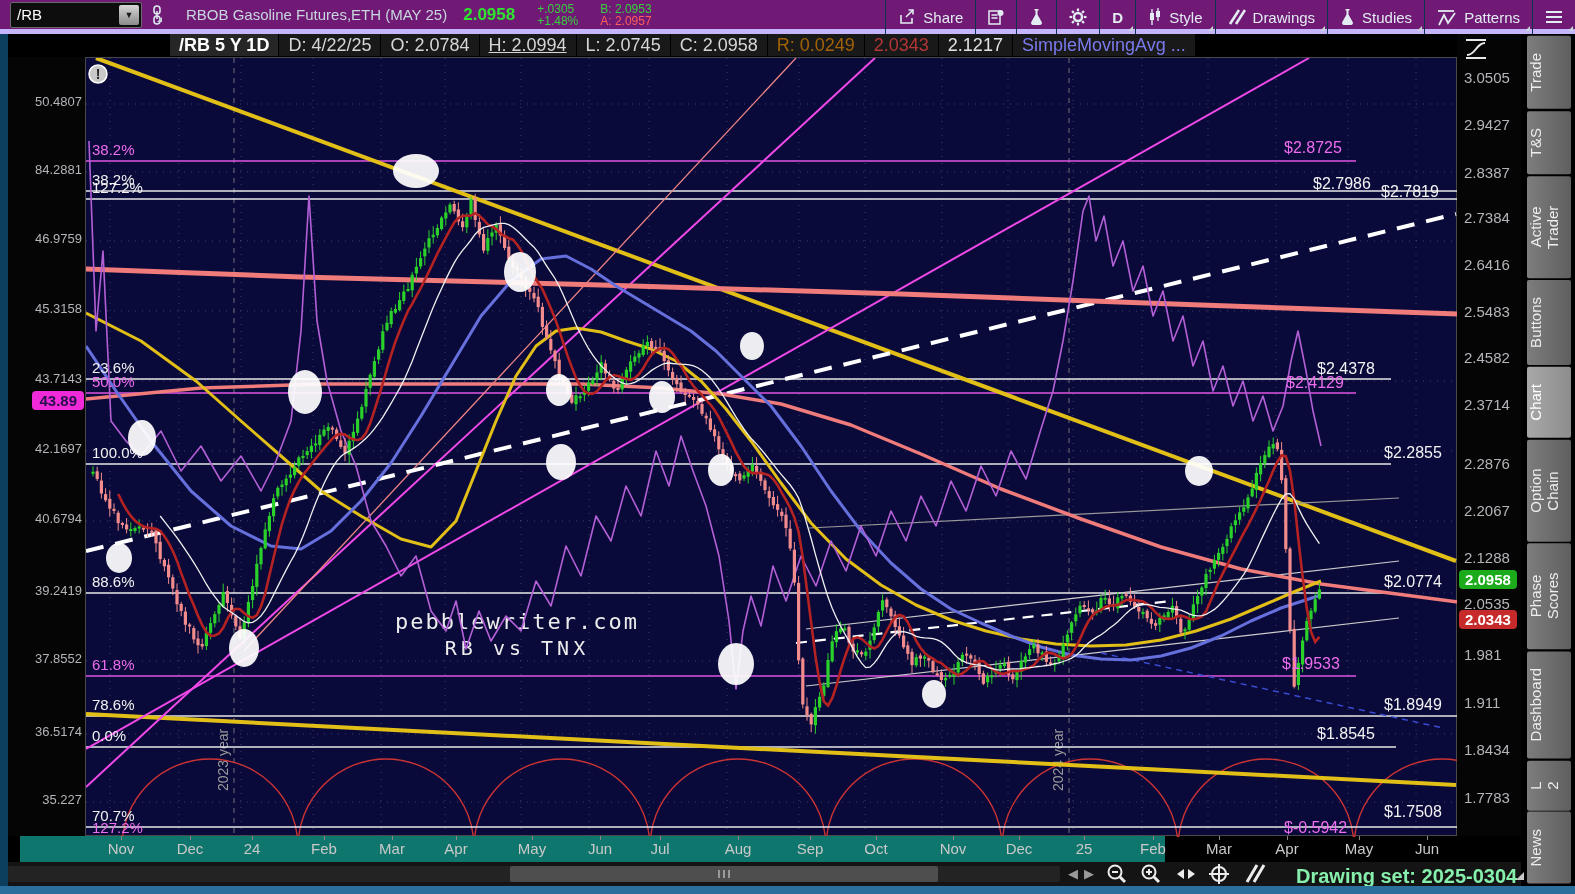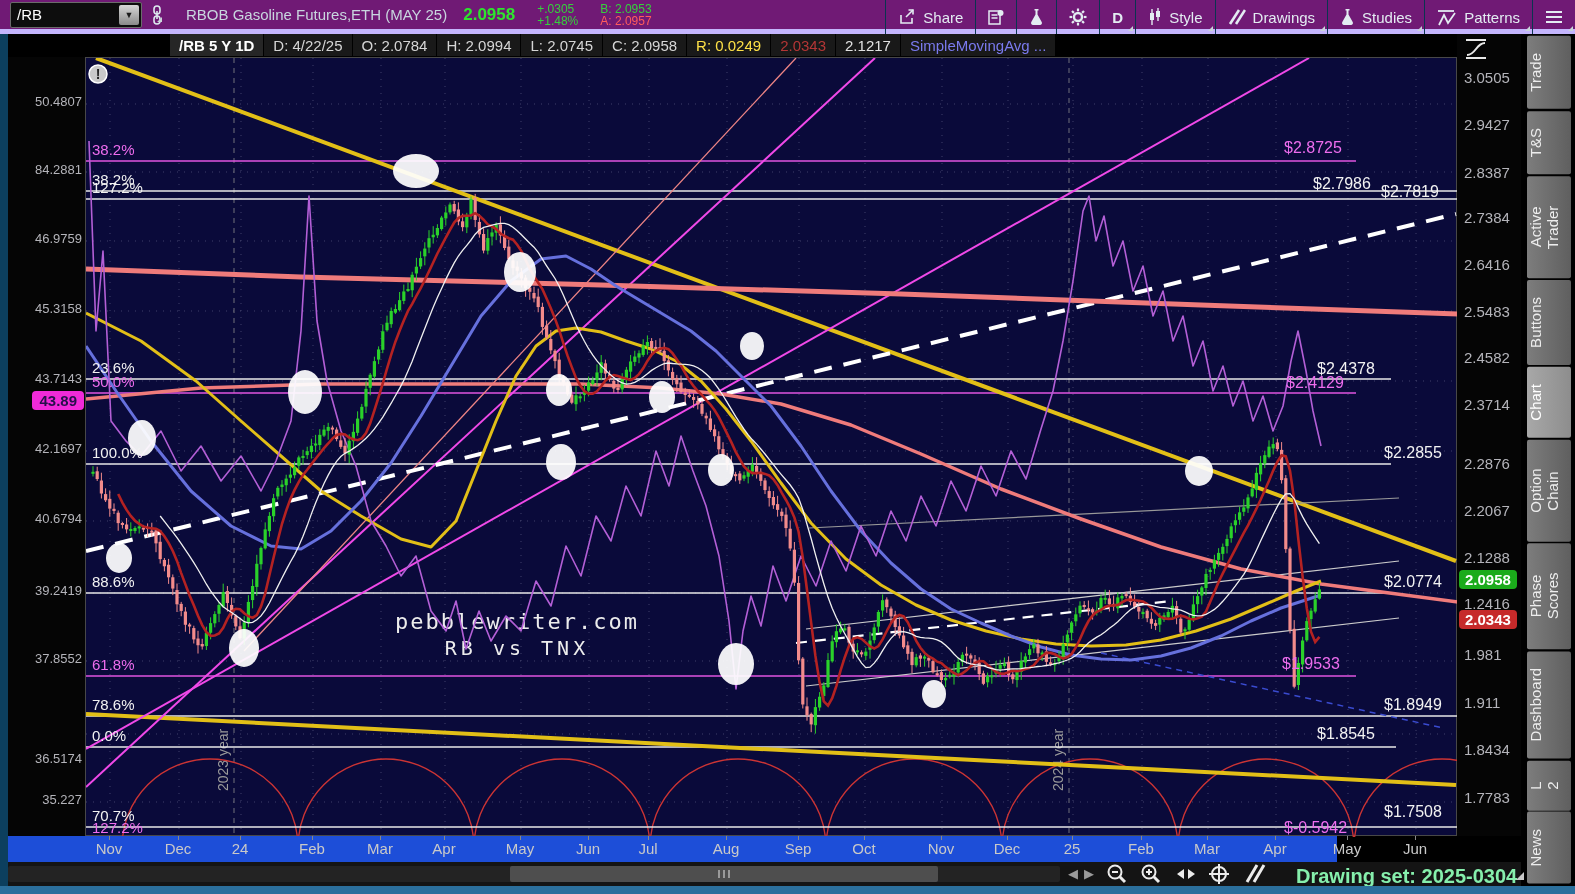--- a/index.html
+++ b/index.html
@@ -29,41 +29,41 @@
   .grn { color:#35d13c; } .rd { color:#ff5c5c; }
   #tb-right { position:absolute; right:0; top:0; height:34px; display:flex; align-items:stretch; }
   .tb-btn { display:flex; align-items:center; gap:7px; padding:0 12px; color:#e3ecf2; font-size:15px;
     border-left:1px solid #0a3550; position:relative; cursor:default; }
   .tb-btn svg { display:block; }
   .dd-corner { position:absolute; right:2px; bottom:3px; width:0; height:0;
     border-left:5px solid transparent; border-bottom:5px solid #c9d4da; }
 
   
   #chart-header { position:absolute; left:170px; top:34px; height:22px; display:flex; }
-  .hcell { display:flex; align-items:center; padding:0 9px; font-size:15px;
+  .hcell { display:flex; align-items:center; padding:0 9px; font-size:18px;
     background:#191919; border-right:1px solid #000; white-space:nowrap; }
   .hcell.first { background:#262626; font-weight:bold; }
 
   
   #left-axis { position:absolute; left:8px; top:57px; width:77px; height:779px; background:#050505; }
   .axl { position:absolute; right:3px; color:#b4b4ba; font-size:13px; }
   #left-badge { position:absolute; right:1px; background:#f02ad8; color:#24104a; font-size:15px;
     font-weight:bold; padding:1px 7px; border-radius:4px; }
   #right-axis { position:absolute; left:1457px; top:34px; width:64px; height:802px; background:#050505; }
   .axr { position:absolute; left:7px; color:#b4b4ba; font-size:15px; }
   .ax-badge { position:absolute; left:2px; color:#fff; font-size:15px; font-weight:bold;
     padding:1px 6px; border-radius:4px; }
 
   
   #plot { position:absolute; left:85px; top:57px; width:1372px; height:779px;
     background:#0a0a3a; border:1px solid #484848; }
   #chart-svg { position:absolute; left:0; top:0; }
 
   
-  #x-axis { position:absolute; left:8px; top:836px; width:1329px; height:26px; background:#1d4ed8; }
+  #x-axis { position:absolute; left:20px; top:836px; width:1145px; height:26px; background:#0f766e; }
   .month { position:absolute; top:4px; transform:translateX(-50%); color:#c9c9c9; font-size:15px; }
   .mtick { position:absolute; top:0; width:1px; height:4px; background:#888; }
 
   
   #bottom-bar { position:absolute; left:8px; top:862px; width:1513px; height:24px; background:#141414; }
   #scroll-track { position:absolute; left:0; top:4px; width:1052px; height:16px; background:#232323; border-radius:2px; }
   #scroll-thumb { position:absolute; left:502px; top:0; width:428px; height:16px; background:#4e4e4e; border-radius:2px; }
   #scroll-grip { position:absolute; left:50%; top:4px; transform:translateX(-50%); width:13px; height:8px;
     background:repeating-linear-gradient(90deg,#9a9a9a 0 2px,transparent 2px 5px); }
   .sb-arrow { position:absolute; top:3px; color:#9a9a9a; font-size:13px; line-height:18px; }
@@ -193,40 +193,40 @@
           </svg>
         <span class="dd-corner"></span>
       </div>
     </div>
   </div>
 
   <div id="chart-header">
       <div class="hcell first" style="color: rgb(255, 255, 255);">/RB 5 Y 1D</div>
       <div class="hcell" style="color: rgb(214, 214, 214);">D: 4/22/25</div>
       <div class="hcell" style="color: rgb(214, 214, 214);">O: 2.0784</div>
-      <div class="hcell" style="color: rgb(214, 214, 214);">H: 2.0994</div>
+      <div class="hcell" style="color: rgb(214, 214, 214); text-decoration: underline;">H: 2.0994</div>
       <div class="hcell" style="color: rgb(214, 214, 214);">L: 2.0745</div>
       <div class="hcell" style="color: rgb(214, 214, 214);">C: 2.0958</div>
-      <div class="hcell" style="color: #fde047;">R: 0.0249</div>
+      <div class="hcell" style="color: #a16207;">R: 0.0249</div>
       <div class="hcell" style="color: rgb(179, 54, 54);">2.0343</div>
       <div class="hcell" style="color: rgb(226, 226, 226);">2.1217</div>
       <div class="hcell" style="color: rgb(122, 122, 238);">SimpleMovingAvg ...</div>
     </div>
 
   <div id="left-axis">
       <div class="axl" style="top: 37px;">50.4807</div>
       <div class="axl" style="top: 105px;">84.2881</div>
       <div class="axl" style="top: 174px;">46.9759</div>
       <div class="axl" style="top: 244px;">45.3158</div>
       <div class="axl" style="top: 314px;">43.7143</div>
       <div class="axl" style="top: 384px;">42.1697</div>
       <div class="axl" style="top: 454px;">40.6794</div>
       <div class="axl" style="top: 526px;">39.2419</div>
       <div class="axl" style="top: 594px;">37.8552</div>
-      <div class="axl" style="top: 667px; margin-top: 27px;">36.5174</div>
+      <div class="axl" style="top: 667px;">36.5174</div>
       <div class="axl" style="top: 735px;">35.227</div>
       <div id="left-badge" style="top: 304px; margin-top: 30px;">43.89</div>
     </div>
   <div id="plot">
     <svg id="chart-svg" width="1372" height="779" viewBox="85 57 1372 779">
         <g>
           <line x1="85" y1="103" x2="1457" y2="103" stroke="#55557f" stroke-width="1" stroke-dasharray="1,6" opacity="0.7"></line>
           <line x1="85" y1="171" x2="1457" y2="171" stroke="#55557f" stroke-width="1" stroke-dasharray="1,6" opacity="0.7"></line>
           <line x1="85" y1="240" x2="1457" y2="240" stroke="#55557f" stroke-width="1" stroke-dasharray="1,6" opacity="0.7"></line>
           <line x1="85" y1="310" x2="1457" y2="310" stroke="#55557f" stroke-width="1" stroke-dasharray="1,6" opacity="0.7"></line>
@@ -956,21 +956,21 @@
       <div class="axr" style="top: 82px;">2.9427</div>
       <div class="axr" style="top: 130px;">2.8387</div>
       <div class="axr" style="top: 175px;">2.7384</div>
       <div class="axr" style="top: 222px;">2.6416</div>
       <div class="axr" style="top: 269px;">2.5483</div>
       <div class="axr" style="top: 315px;">2.4582</div>
       <div class="axr" style="top: 362px;">2.3714</div>
       <div class="axr" style="top: 421px;">2.2876</div>
       <div class="axr" style="top: 468px;">2.2067</div>
       <div class="axr" style="top: 515px;">2.1288</div>
-      <div class="axr" style="top: 561px;">1.2416</div>
+      <div class="axr" style="top: 561px;">2.0535</div>
       <div class="axr" style="top: 612px;">1.981</div>
       <div class="axr" style="top: 660px;">1.911</div>
       <div class="axr" style="top: 707px;">1.8434</div>
       <div class="axr" style="top: 755px;">1.7783</div>
       <div class="ax-badge" style="top: 536px; background: rgb(27, 171, 27);">2.0958</div>
       <div class="ax-badge" style="top: 576px; background: rgb(198, 42, 42);">2.0343</div>
     </div>
   <div id="scale-icon">
     <svg width="30" height="26" viewBox="0 0 30 26" fill="none" stroke="#e8e8e8" stroke-width="2">
       <line x1="5" y1="4" x2="25" y2="4"></line>

